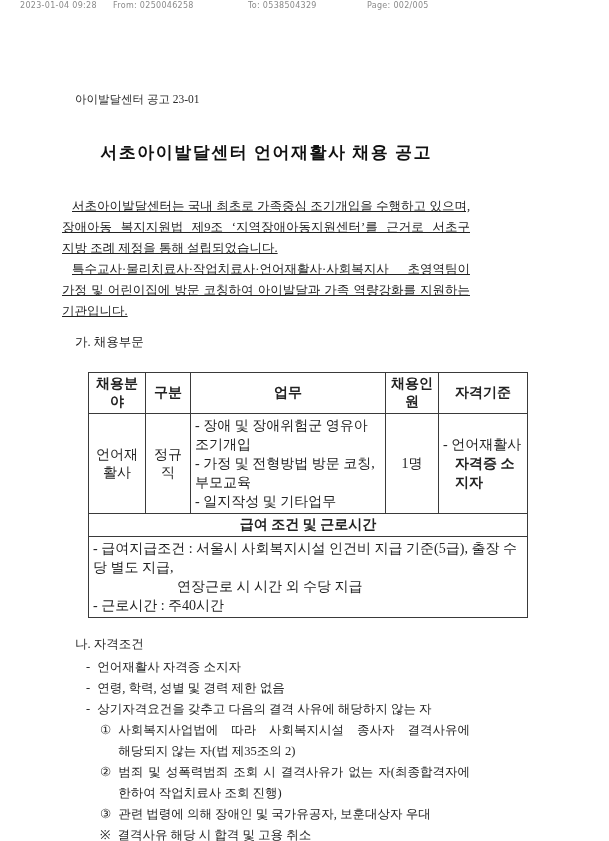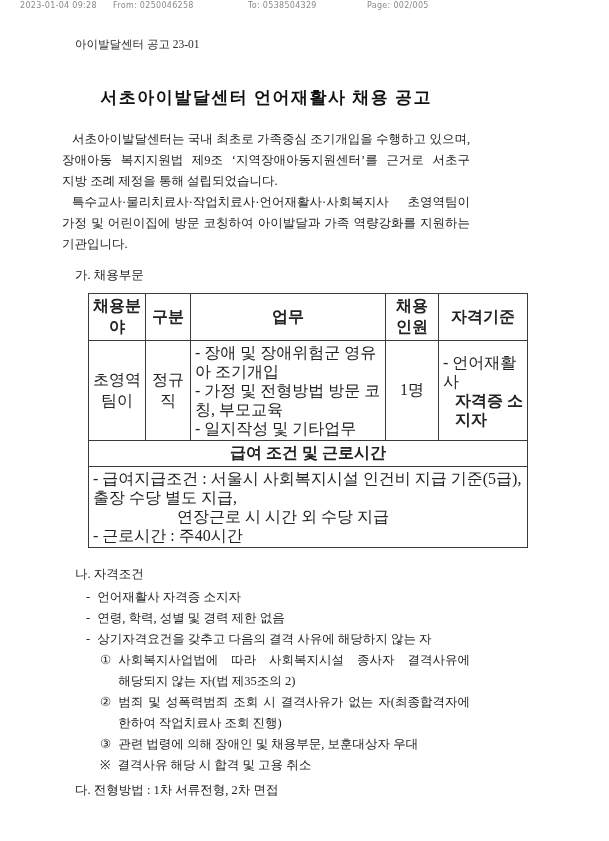--- a/index.html
+++ b/index.html
@@ -16,37 +16,37 @@
     font-family: "DejaVu Sans", "Liberation Sans", sans-serif;
     font-size: 8px; color: #8a8a8a; letter-spacing: 0.3px;
     white-space: nowrap;
   }
   .fax-header span { position: absolute; top: 0; }
   .fax-datetime { left: 20px; }
   .fax-from { left: 113px; }
   .fax-to { left: 248px; }
   .fax-page { left: 367px; }
 
-  .page { position: absolute; top: 0; left: 0; width: 530px; height: 841px; padding: 37px 60px 0 62px; }
+  .page { position: absolute; top: 0; left: 0; width: 530px; height: 841px; padding: 92px 60px 0 62px; }
 
   .notice-number { font-size: 11.5px; margin-left: 13px; color: #2a2a2a; }
 
   .doc-title {
     text-align: center; font-weight: bold; font-size: 17px;
     letter-spacing: 1.5px; margin-top: 34px; color: #111;
   }
 
-  .intro { margin-top: 20px; font-size: 12.5px; line-height: 21px; text-align: justify; word-break: keep-all; color: #222; }
+  .intro { margin-top: 32px; font-size: 12.5px; line-height: 21px; text-align: justify; word-break: keep-all; color: #222; text-decoration: underline; }
   .intro p { text-indent: 10px; }
 
   .section-heading { font-size: 12.5px; margin-top: 12px; margin-left: 13px; color: #222; }
 
   table.recruit {
-    border-collapse: collapse; margin-top: 9px; margin-left: 26px;
-    width: 439px; table-layout: fixed; font-size: 16px; color: #222;
+    border-collapse: collapse; margin-top: 21px; margin-left: 26px;
+    width: 439px; table-layout: fixed; font-size: 14px; color: #222;
   }
   table.recruit th, table.recruit td { border: 1px solid #3a3a3a; padding: 2px 4px; vertical-align: middle; }
   table.recruit th { font-weight: bold; text-align: center; height: 21px; }
   .col-field  { width: 57px; }
   .col-type   { width: 45px; }
   .col-duties { width: 195px; }
   .col-count  { width: 53px; }
   .col-qual   { width: 89px; }
   td.cell-center { text-align: center; }
   td.cell-duties { vertical-align: middle; line-height: 19px; padding-left: 7px; }
@@ -100,21 +100,21 @@
     </colgroup>
     <tbody>
         <tr>
       <th>채용분야</th>
       <th>구분</th>
       <th>업무</th>
       <th>채용인원</th>
       <th>자격기준</th>
     </tr>
     <tr>
-      <td class="cell-center">초영역팀이</td>
+      <td class="cell-center">언어재활사</td>
       <td class="cell-center">정규직</td>
       <td class="cell-duties">
         <div>- 장애 및 장애위험군 영유아 조기개입</div>
         <div>- 가정 및 전형방법 방문 코칭, 부모교육</div>
         <div>- 일지작성 및 기타업무</div>
       </td>
       <td class="cell-center">1명</td>
       <td class="cell-qual">
         <div>- 언어재활사</div>
         <div class="qual-line2">자격증 소지자</div>
@@ -151,21 +151,21 @@
       <div class="qual-item lvl2">
         <span class="marker">①</span>
         <span class="txt">사회복지사업법에 따라 사회복지시설 종사자 결격사유에 해당되지 않는 자(법 제35조의 2)</span>
       </div>
       <div class="qual-item lvl2">
         <span class="marker">②</span>
         <span class="txt">범죄 및 성폭력범죄 조회 시 결격사유가 없는 자(최종합격자에 한하여 작업치료사 조회 진행)</span>
       </div>
       <div class="qual-item lvl2">
         <span class="marker">③</span>
-        <span class="txt">관련 법령에 의해 장애인 및 채용부문, 보훈대상자 우대</span>
+        <span class="txt">관련 법령에 의해 장애인 및 국가유공자, 보훈대상자 우대</span>
       </div>
       <div class="qual-item lvl2">
         <span class="marker">※</span>
         <span class="txt">결격사유 해당 시 합격 및 고용 취소</span>
       </div>
     </div>
   </div>
 
   <div class="method-line">다. 전형방법 : 1차 서류전형, 2차 면접</div>
 

